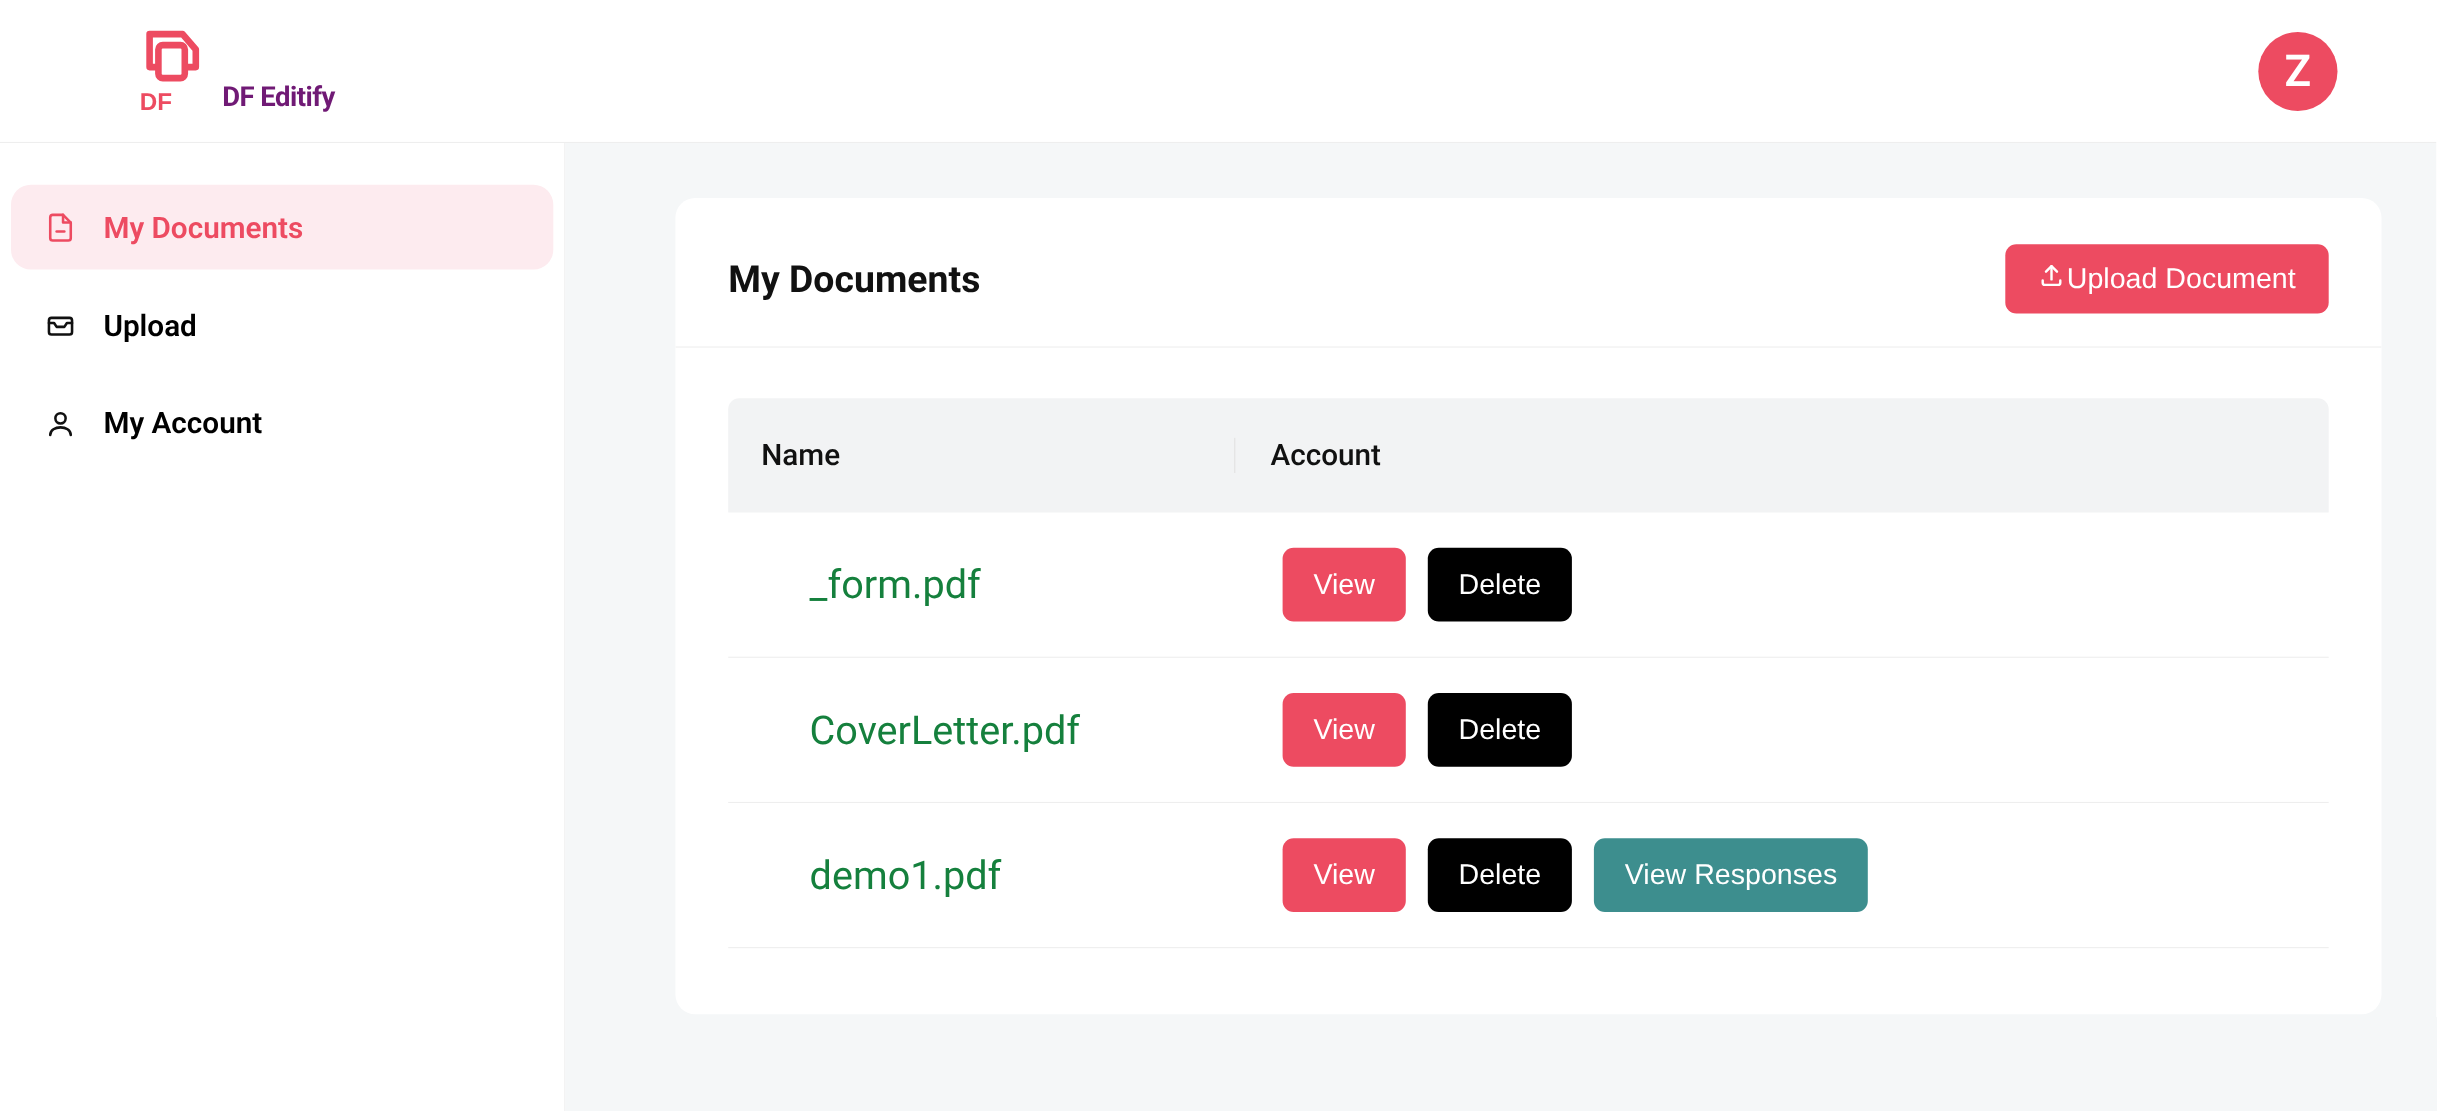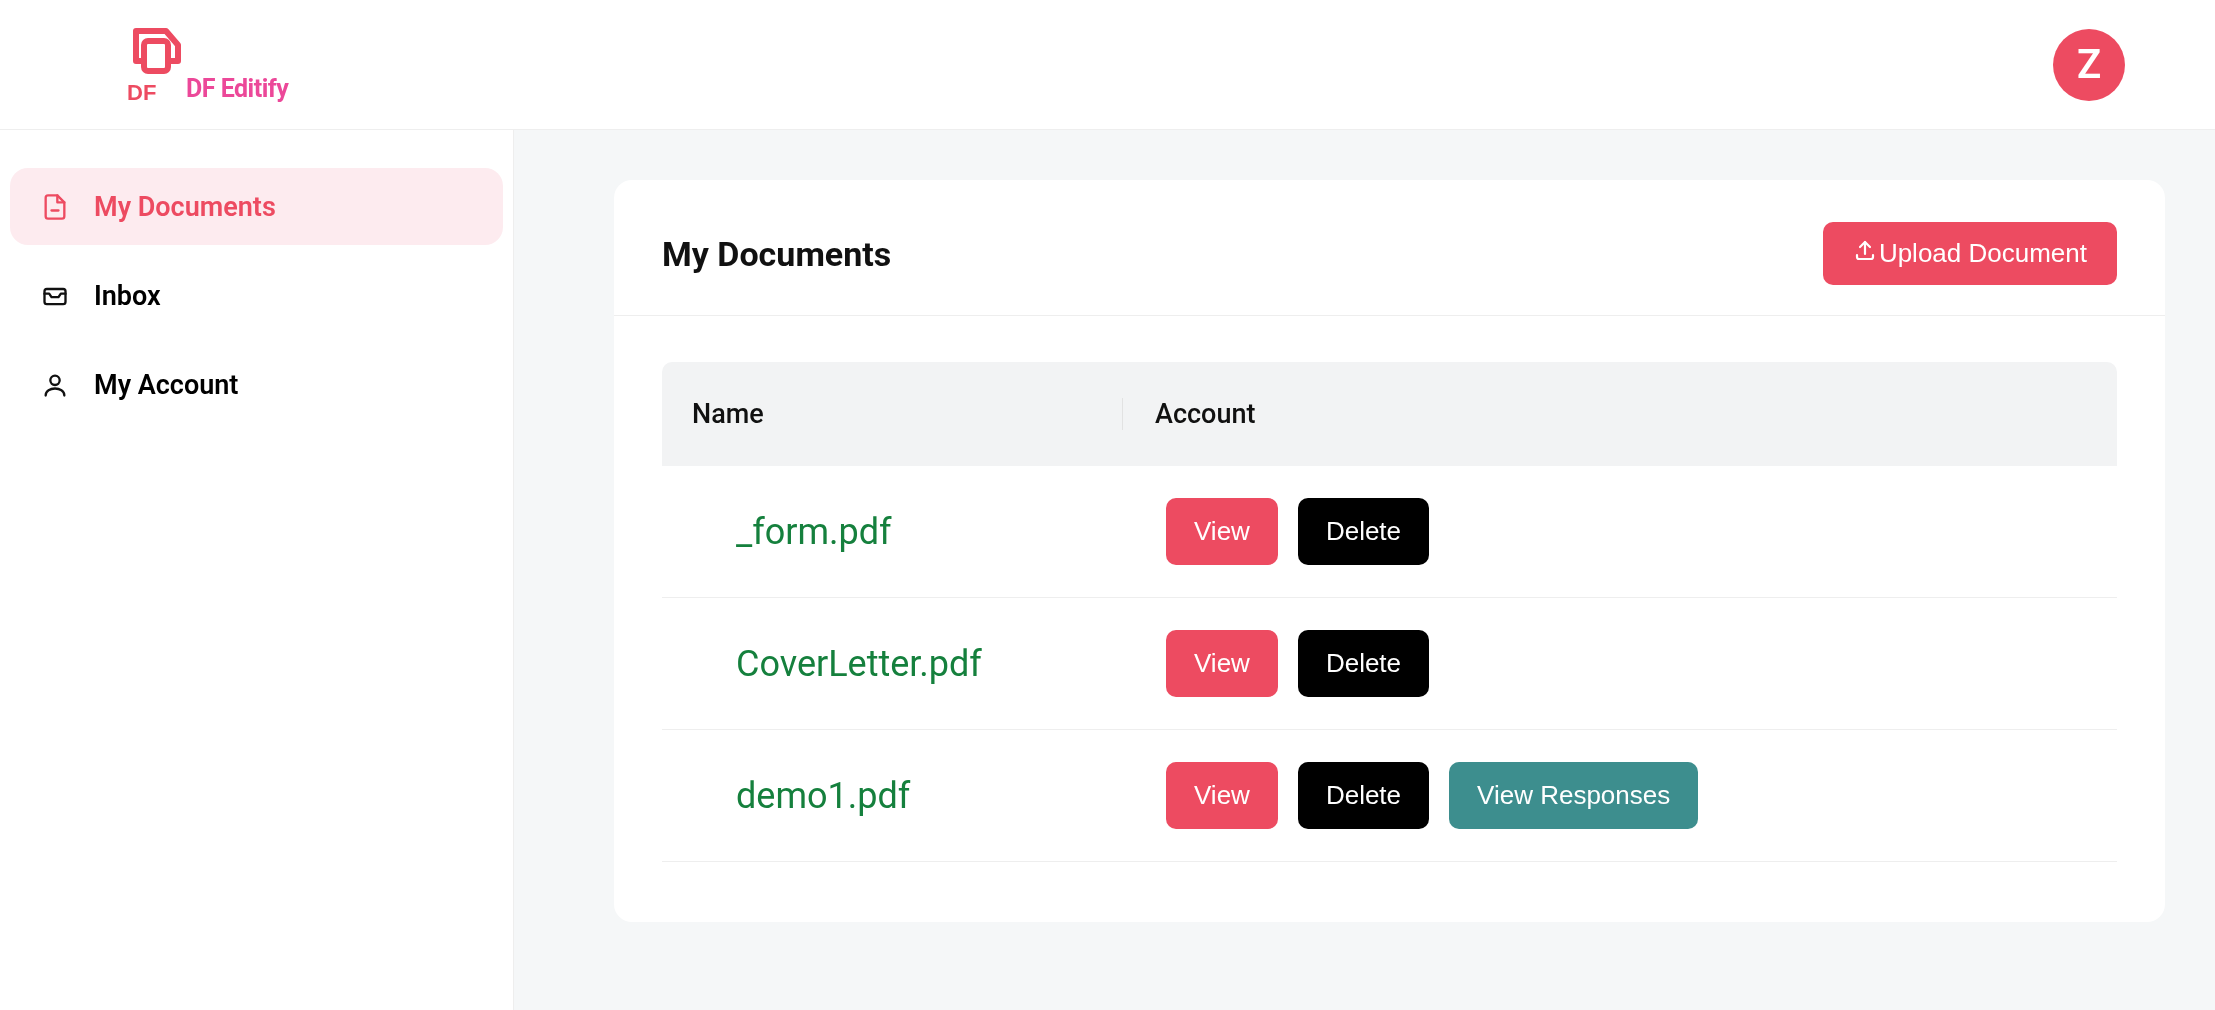--- a/index.html
+++ b/index.html
@@ -20,31 +20,31 @@
       display: flex;
       align-items: center;
       justify-content: space-between;
       padding: 0 90px 0 122px;
       border-bottom: 1px solid #eeeeee;
       background: #fff;
     }
     .logo-wrap {
       display: flex;
       align-items: flex-end;
-      gap: 4px;
+      gap: 20px;
     }
     .logo-mark {
       width: 62px;
       height: 80px;
       position: relative;
     }
     .logo-text {
       font-weight: 700;
       font-size: 25px;
-      color: #ec4899;
+      color: #701a75;
       letter-spacing: -0.5px;
       margin-bottom: 2px;
       margin-left: -2px;
     }
     .avatar {
       width: 72px;
       height: 72px;
       border-radius: 50%;
       background: #ed4b61;
       color: #fff;
@@ -233,21 +233,21 @@
       <span class="sidebar-label">My Documents</span>
     </div>
 
     <div class="sidebar-item">
       <span class="icon">
         <svg viewBox="0 0 24 24" fill="none" stroke-width="2" stroke-linecap="round" stroke-linejoin="round">
           <rect x="3" y="6" width="18" height="13" rx="2"></rect>
           <path d="M3 10h4l2 3h6l2-3h4"></path>
         </svg>
       </span>
-      <span class="sidebar-label">Inbox</span>
+      <span class="sidebar-label">Upload</span>
     </div>
 
     <div class="sidebar-item">
       <span class="icon">
         <svg viewBox="0 0 24 24" fill="none" stroke-width="2" stroke-linecap="round" stroke-linejoin="round">
           <circle cx="12" cy="8" r="4"></circle>
           <path d="M4 21c0-4 4-6 8-6s8 2 8 6"></path>
         </svg>
       </span>
       <span class="sidebar-label">My Account</span>

